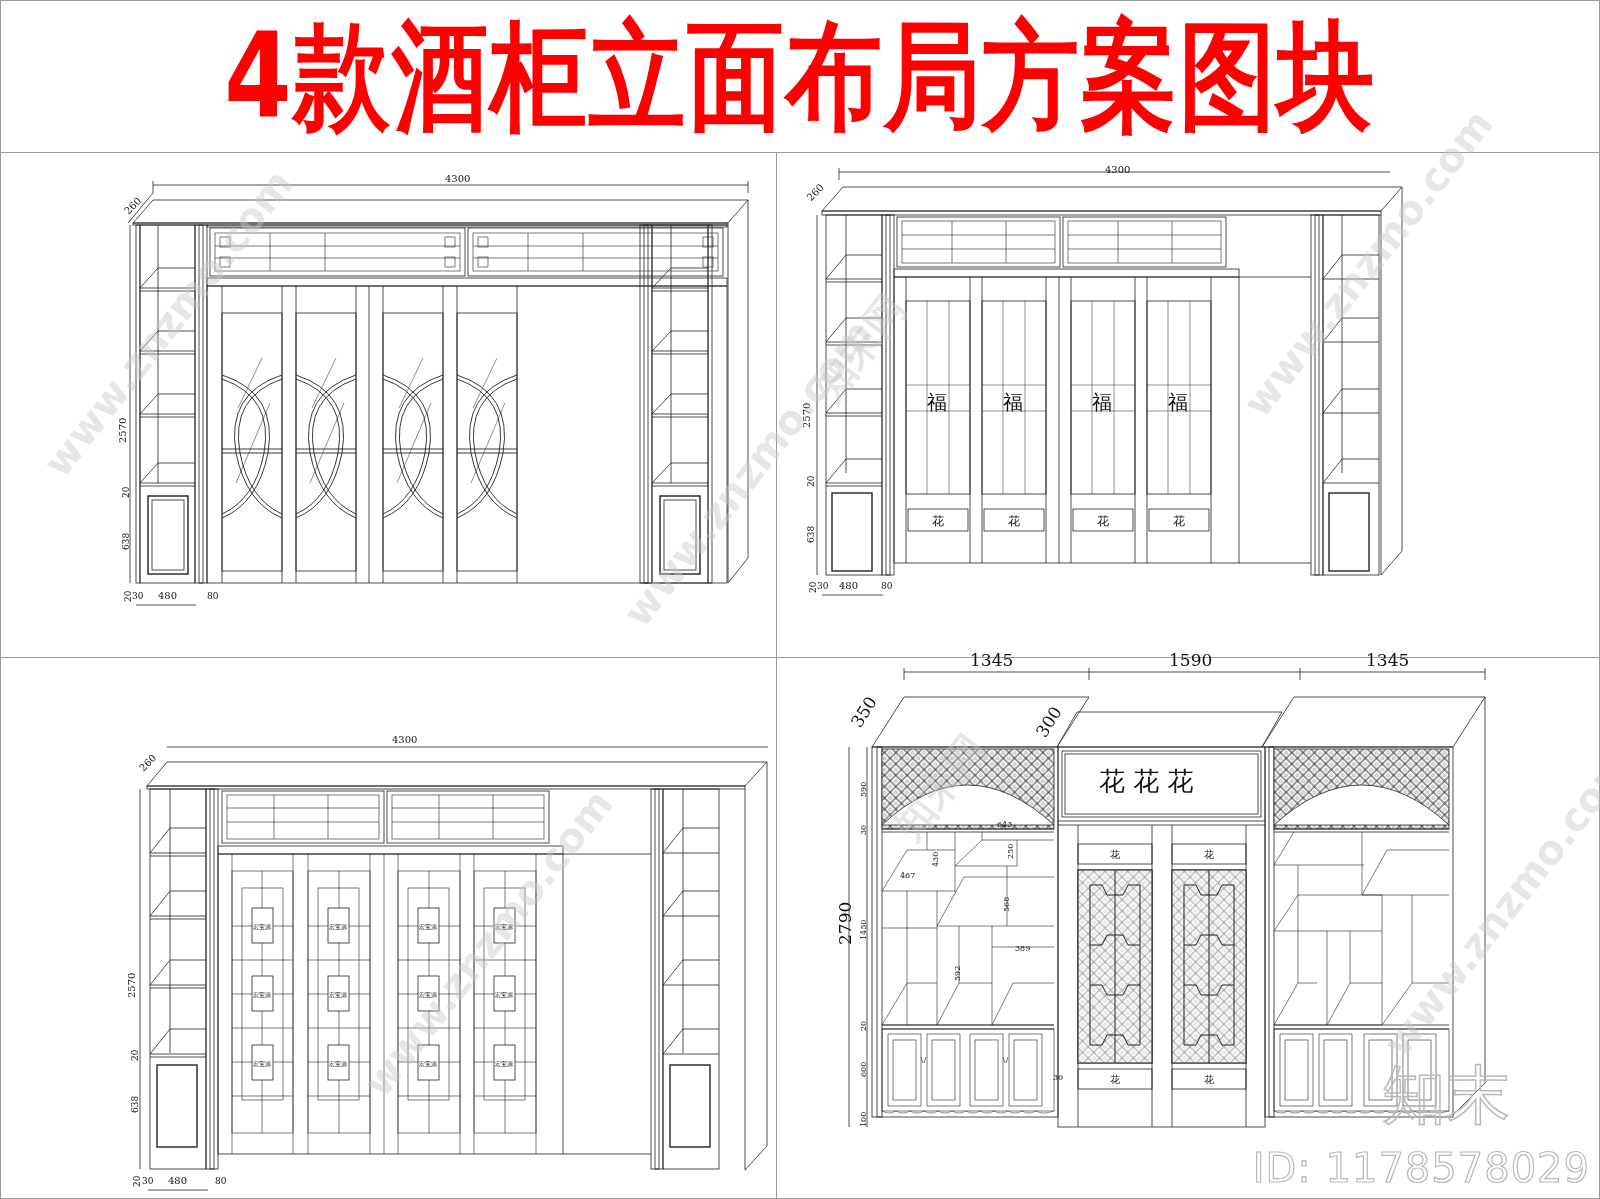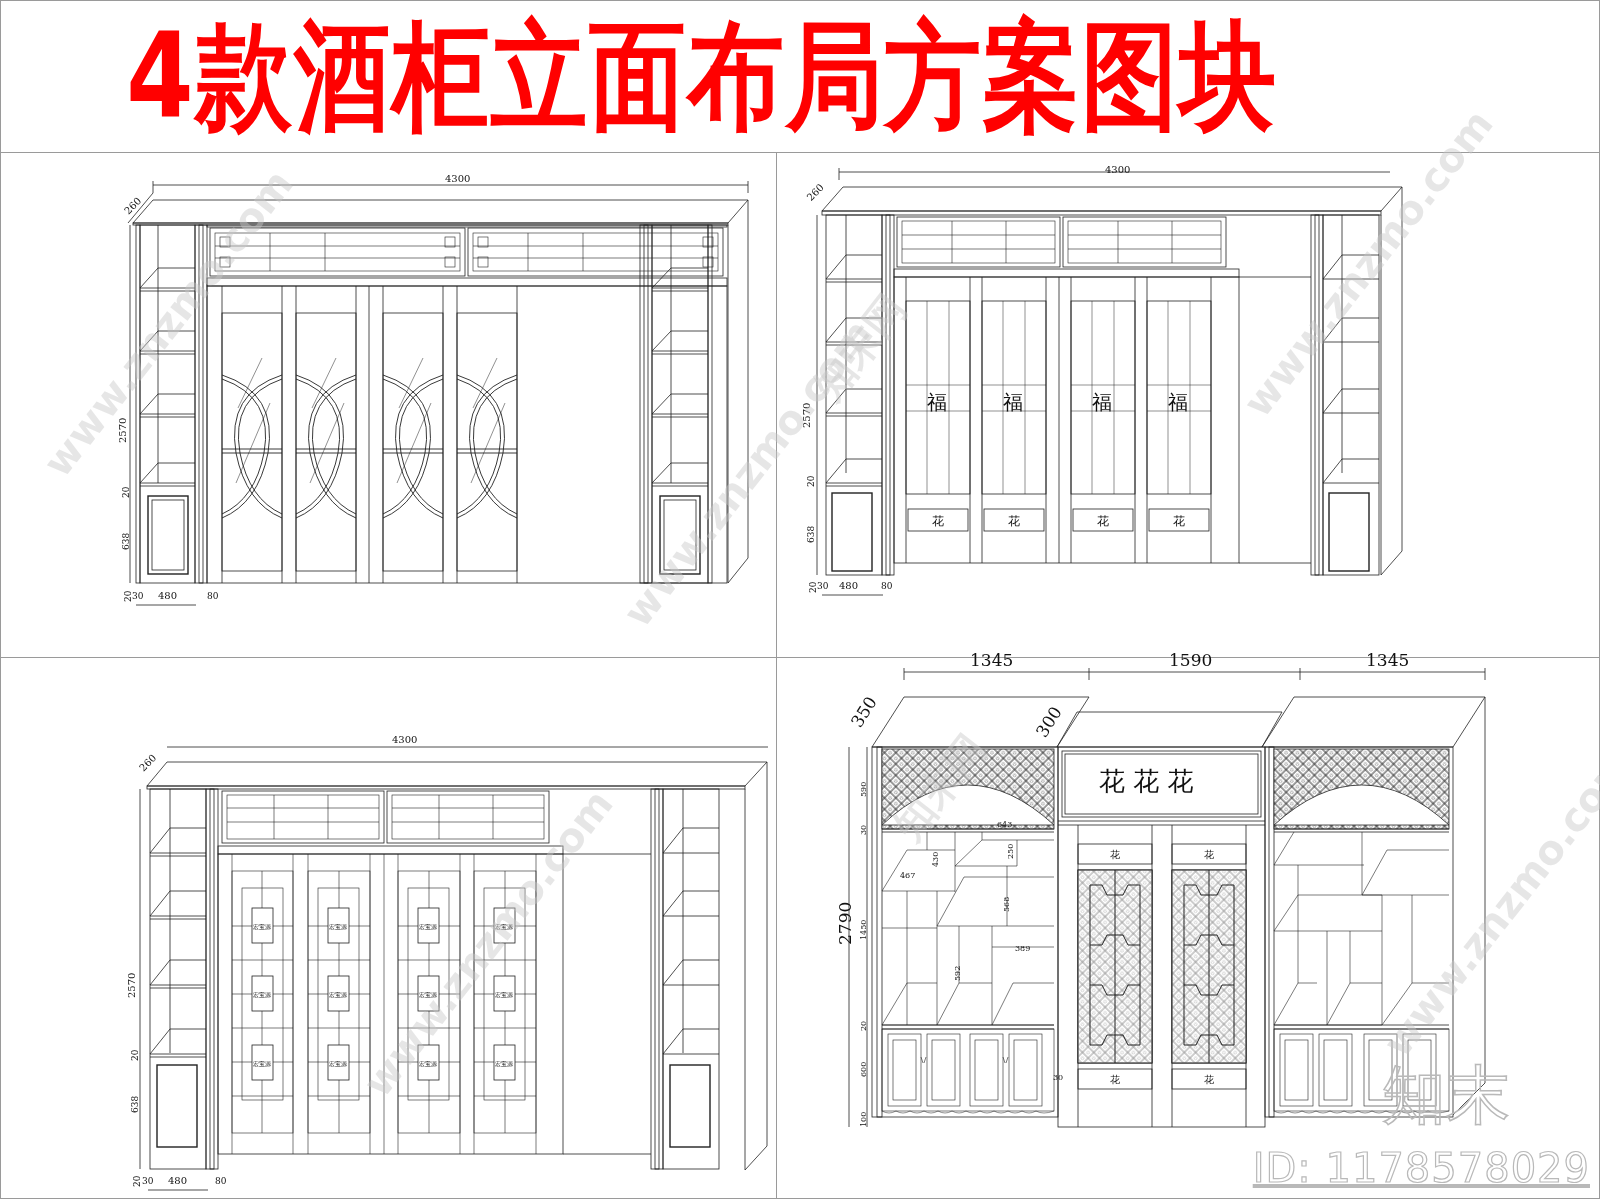--- a/index.html
+++ b/index.html
@@ -1,27 +1,27 @@
 <!DOCTYPE html>
 <html><head>
 <meta charset="utf-8">
 <style>
   html,body{margin:0;padding:0;background:#fff;}
   body{width:1600px;height:1199px;position:relative;overflow:hidden;font-family:"DejaVu Serif",serif;}
   .frame{position:absolute;left:0;top:0;width:1598px;height:1197px;border:1px solid #9a9a9a;}
-  .title{position:absolute;left:0;top:0;width:1600px;height:152px;display:flex;align-items:center;}
+  .title{position:absolute;left:0;top:0;width:1600px;height:152px;display:flex;align-items:center;justify-content:center;}
   .title span{color:#ff0000;font-family:"DejaVu Sans",sans-serif;font-weight:bold;font-size:118px;letter-spacing:2px;line-height:1;transform:scaleX(0.82);display:inline-block;white-space:nowrap;}
   .hline{position:absolute;left:0;width:1600px;height:1px;background:#9a9a9a;}
   .vline{position:absolute;width:1px;background:#9a9a9a;}
   .panel{position:absolute;}
   .panel svg{position:absolute;left:0;top:0;}
   svg text{font-family:"DejaVu Serif",serif;fill:#111;}
   .wm{position:absolute;color:rgba(200,200,200,0.45);font-family:"DejaVu Sans",sans-serif;font-weight:bold;font-size:40px;transform:rotate(-52deg);white-space:nowrap;pointer-events:none;}
   .logo{position:absolute;right:90px;bottom:60px;font-family:Liberation Serif, serif;font-size:64px;color:transparent;-webkit-text-stroke:1.5px #b9b9b9;}
-  .idtag{position:absolute;right:10px;bottom:8px;font-family:"DejaVu Sans",sans-serif;font-size:40px;color:transparent;-webkit-text-stroke:1.2px #b9b9b9;letter-spacing:1px;text-decoration:underline;}
+  .idtag{position:absolute;right:10px;bottom:8px;font-family:"DejaVu Sans",sans-serif;font-size:40px;color:transparent;-webkit-text-stroke:1.2px #b9b9b9;letter-spacing:1px;}
 </style>
 </head>
 <body>
 
 <div class="frame"></div>
 
 <div class="title">
   <span>4款酒柜立面布局方案图块</span>
 </div>
 

